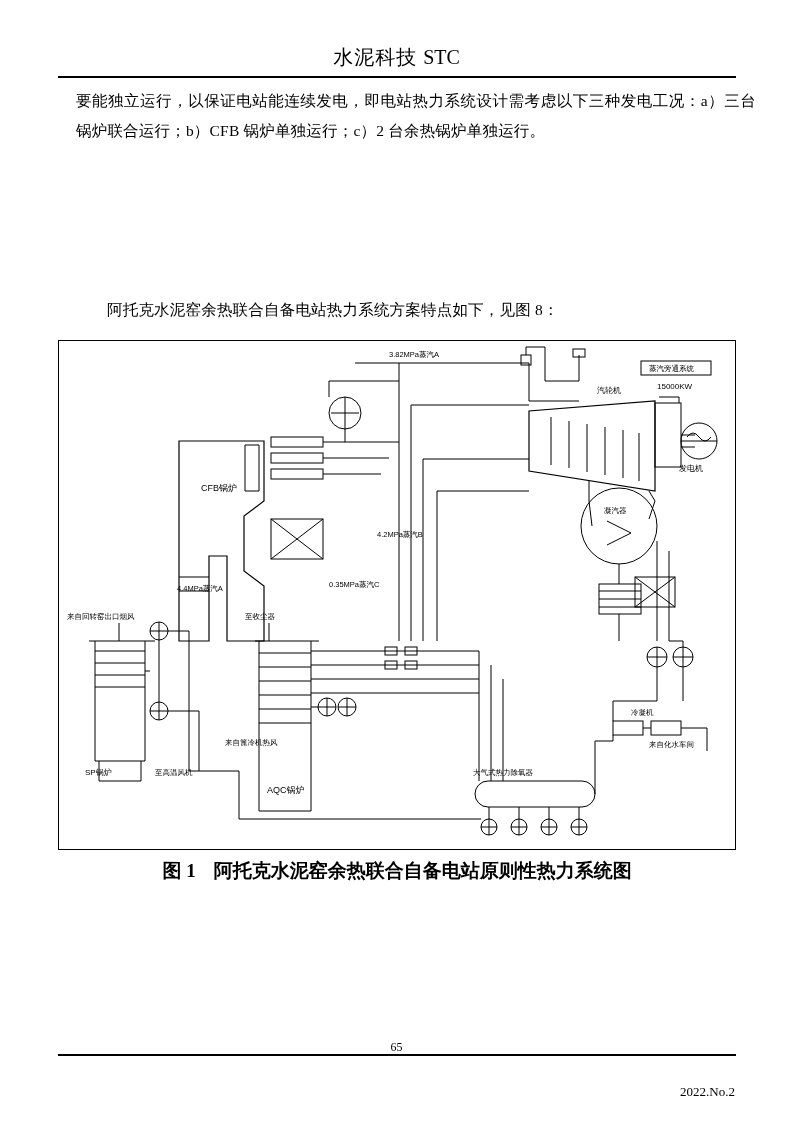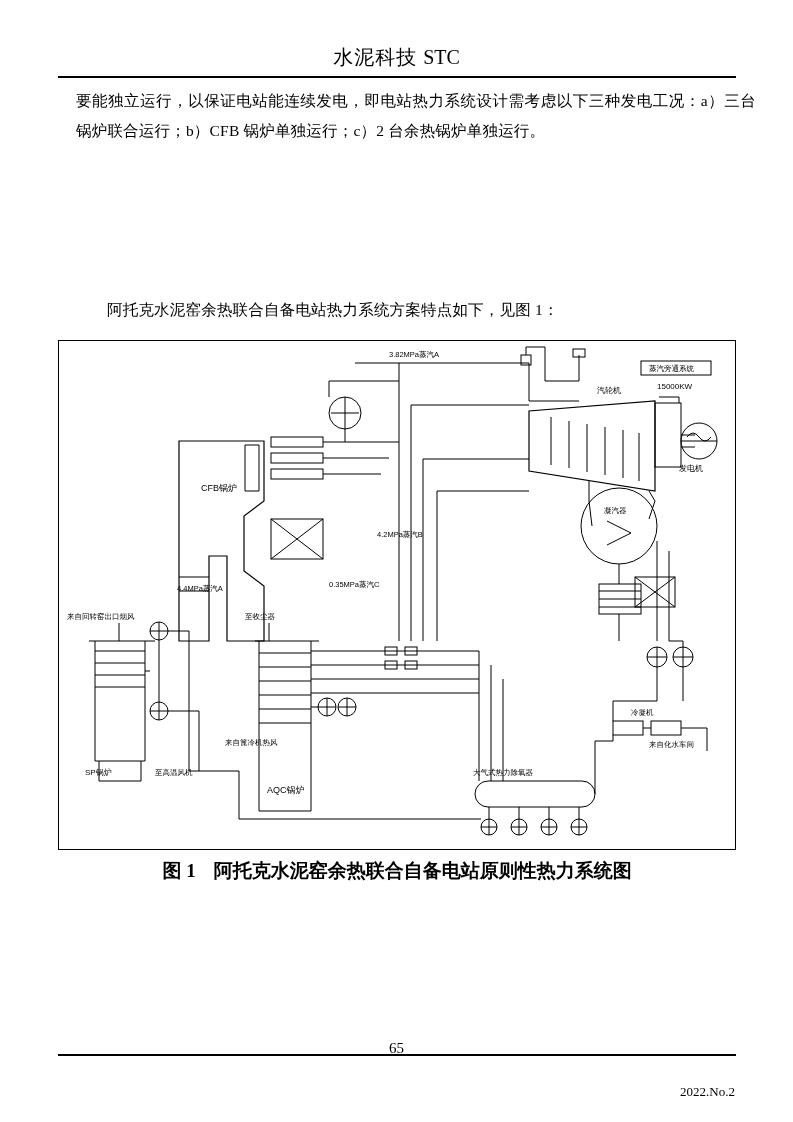--- a/index.html
+++ b/index.html
@@ -84,21 +84,21 @@
     font-size: 19px;
     font-weight: bold;
   }
   .fig-caption .gap { display:inline-block; width: 18px; }
   .footer-page {
     position: absolute;
     left: 0;
     top: 1040px;
     width: 793px;
     text-align: center;
-    font-size: 15px;
+    font-size: 12px;
   }
   .footer-right {
     position: absolute;
     right: 58px;
     top: 1084px;
     font-size: 13px;
   }
   svg text {
     font-family: "Liberation Sans", sans-serif;
   }
@@ -112,21 +112,21 @@
     <span>水泥科技</span><span class="stc">STC</span>
   </div>
   <div class="rule-top"></div>
 
   <div class="body-text" style="top:86px;">
     <p class="para">要能独立运行，以保证电站能连续发电，即电站热力系统设计需考虑以下三种发电工况：a）三台锅炉联合运行；b）CFB 锅炉单独运行；c）2 台余热锅炉单独运行。</p>
   </div>
 
 
   <div class="body-text" style="top:295px;">
-    <p class="para indent">阿托克水泥窑余热联合自备电站热力系统方案特点如下，见图 1：</p>
+    <p class="para indent">阿托克水泥窑余热联合自备电站热力系统方案特点如下，见图 8：</p>
   </div>
 
   <div class="fig-box">
     <svg width="676" height="508" viewBox="0 0 676 508">
       <g stroke="#000" fill="none" stroke-width="1">
 
         <path d="M120,100 L205,100 L205,160 L185,175 L185,230 L205,245 L205,300 L168,300 L168,215 L150,215 L150,300 L120,300 Z" stroke-width="1.2"></path>
         <rect x="126" y="112" width="60" height="60" fill="none" stroke="none"></rect>
         <text x="142" y="150" font-size="9" fill="#000" stroke="none">CFB锅炉</text>
 

